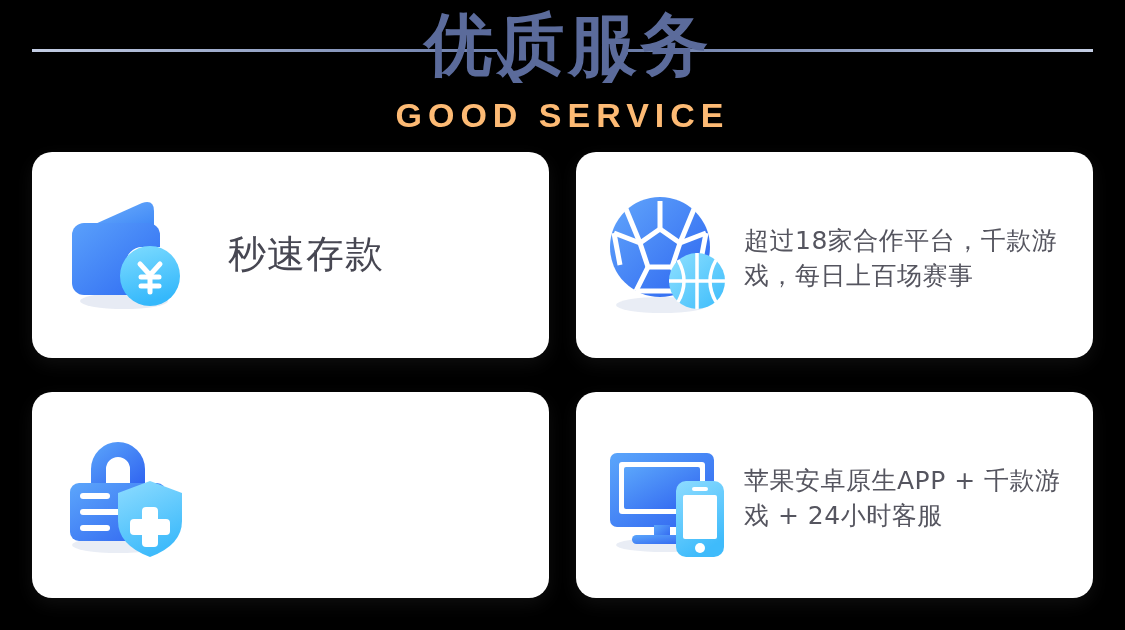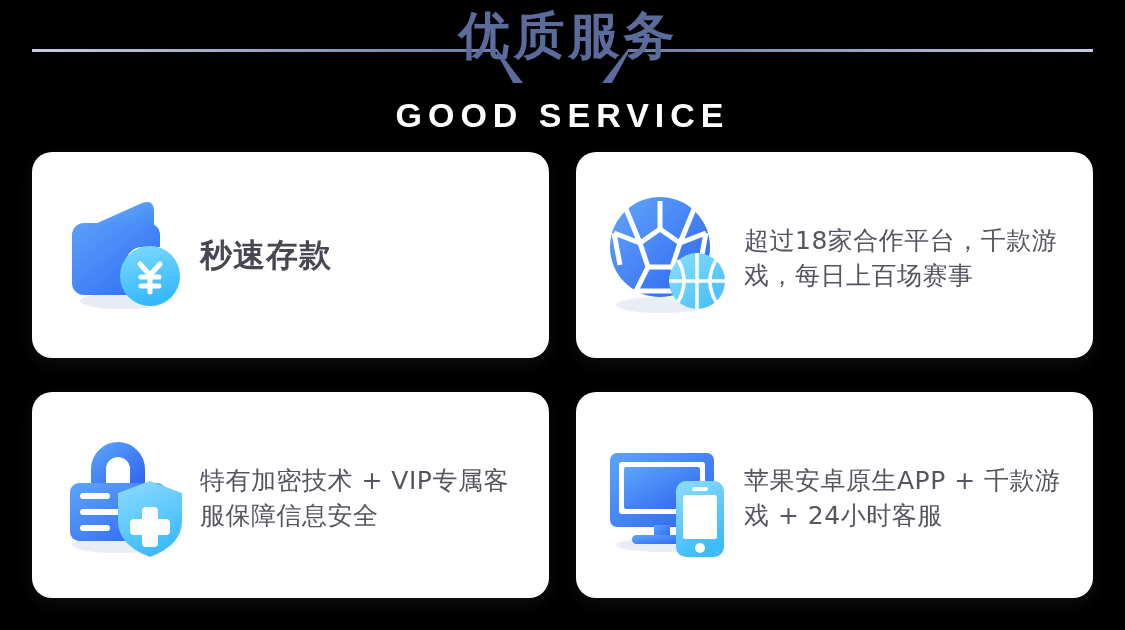--- a/index.html
+++ b/index.html
@@ -27,33 +27,33 @@
   .slash {
     position:absolute; top:49px; width:26px; height:34px;
     background:#5b6b9b;
   }
   .slash.l { left:497px;  clip-path:polygon(0 0, 100% 100%, 62% 100%, 0 14%); }
   .slash.r { right:497px; clip-path:polygon(100% 0, 100% 14%, 38% 100%, 0 100%); }
 
   .title-cn {
     position:absolute; left:0; right:0; top:8px;
     text-align:center;
-    font-size:51px; font-weight:bold;
+    font-size:68px; font-weight:bold;
     letter-spacing:4px;
     color:#5b6b9b;
     line-height:1.1;
     font-family:"DejaVu Sans","Liberation Sans",sans-serif;
     padding-left:12px;
   }
   .title-en {
     position:absolute; left:0; right:0; top:96px;
     text-align:center;
     font-size:34px; font-weight:bold;
     letter-spacing:6px;
-    color:#ffffff;
+    color:#fdba74;
     font-family:"Liberation Sans",sans-serif;
   }
 
   
   .grid {
     position:absolute; left:32px; top:152px;
     width:1061px; height:446px;
     display:grid;
     grid-template-columns:517px 517px;
     grid-template-rows:206px 206px;
@@ -66,23 +66,24 @@
     padding:0 20px 0 26px;
     box-shadow:0 6px 18px rgba(255,255,255,0.06);
   }
   .icon-wrap {
     width:132px; height:132px;
     flex:0 0 132px;
     position:relative;
   }
   .texts { padding-left:10px; }
   .card-title {
-    font-size:32px; font-weight:bold; color:#474752;
+    font-size:38px; font-weight:normal; color:#474752;
     line-height:1.15; letter-spacing:1px;
     font-family:"DejaVu Sans","Liberation Sans",sans-serif;
+    margin-left:28px;
   }
   .card-desc {
     margin-top:7px;
     font-size:25px; color:#55555f;
     line-height:1.38; letter-spacing:0.5px;
     font-family:"DejaVu Sans","Liberation Sans",sans-serif;
     max-width:335px;
   }
   .card-desc.wide { max-width:345px; }
 
@@ -204,21 +205,20 @@
             <rect x="22" y="96" width="30" height="6" rx="3"></rect>
           </g>
           <path d="M92 52 L124 64 V92 q0 24 -32 36 Q60 116 60 92 V64 Z" fill="url(#gsh)"></path>
           <g fill="#ffffff">
             <rect x="84" y="78" width="16" height="40" rx="4"></rect>
             <rect x="72" y="90" width="40" height="16" rx="4"></rect>
           </g>
         </svg>
       </div>
       <div class="texts">
-        <div class="card-desc wide">特有加密技术 + VIP专属客服保障信息安全</div>
       </div>
     </div>
 
     <div class="card">
       <div class="icon-wrap">
         <svg viewBox="0 0 132 132">
           <defs>
             <linearGradient id="gm" x1="0" y1="0" x2="1" y2="1">
               <stop offset="0%" stop-color="#5ba6fb"></stop>
                 <stop offset="100%" stop-color="#2f63f0"></stop>

